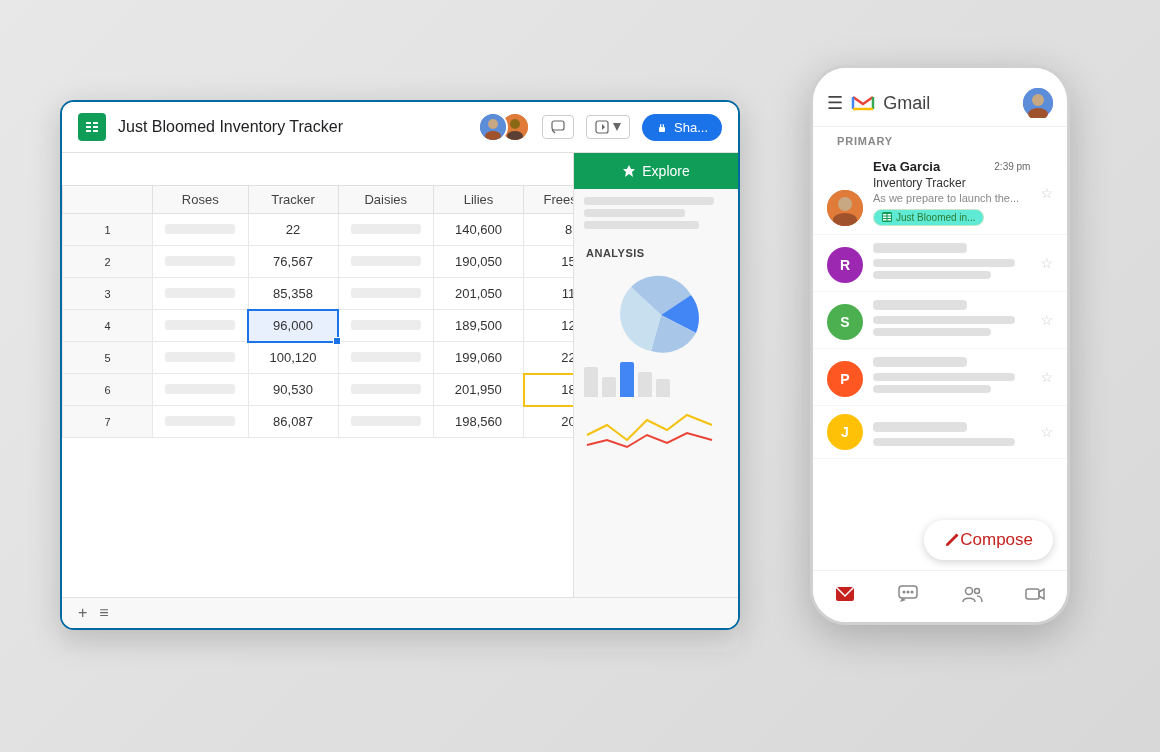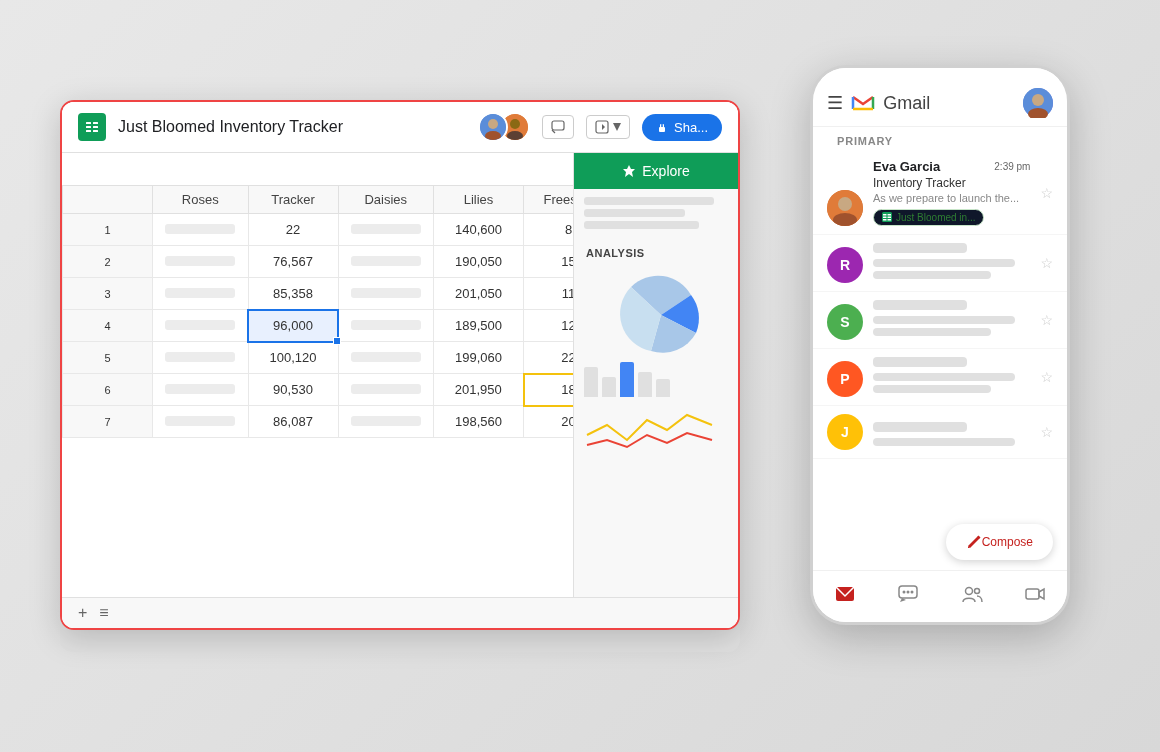--- a/index.html
+++ b/index.html
@@ -19,21 +19,21 @@
     .laptop-wrapper {
       position: absolute;
       left: 60px;
       top: 100px;
       width: 720px;
       height: 580px;
     }
     .laptop-screen {
       background: #f8f8f8;
       border-radius: 14px;
-      border: 2px solid #ef4444;
+      border: 2px solid #0369a1;
       box-shadow: 0 8px 32px rgba(0,0,0,0.18);
       width: 680px;
       height: 530px;
       overflow: hidden;
       position: relative;
     }
     .laptop-base {
       width: 680px;
       height: 22px;
       background: #e0e0e0;
@@ -355,21 +355,21 @@
       color: #888;
       white-space: nowrap;
       overflow: hidden;
       text-overflow: ellipsis;
       margin-bottom: 4px;
     }
     .email-chip {
       display: inline-flex;
       align-items: center;
       gap: 4px;
-      background: #0f172a;
+      background: #5eead4;
       border: 1px solid #c8e6c9;
       border-radius: 12px;
       padding: 2px 8px;
       font-size: 10px;
       color: #2e7d32;
     }
     .star-icon {
       color: #ccc;
       font-size: 14px;
       cursor: pointer;
@@ -394,21 +394,21 @@
       display: flex;
       justify-content: flex-end;
     }
     .compose-btn {
       background: #fff;
       border: none;
       border-radius: 24px;
       padding: 10px 20px;
       display: flex;
       align-items: center;
-      font-size: 12px;
+      font-size: 17px;
       font-weight: 500;
       color: #c5221f;
       box-shadow: 0 2px 8px rgba(0,0,0,0.18);
       cursor: pointer;
     }
 
     
     .phone-bottom-nav {
       display: flex;
       justify-content: space-around;

